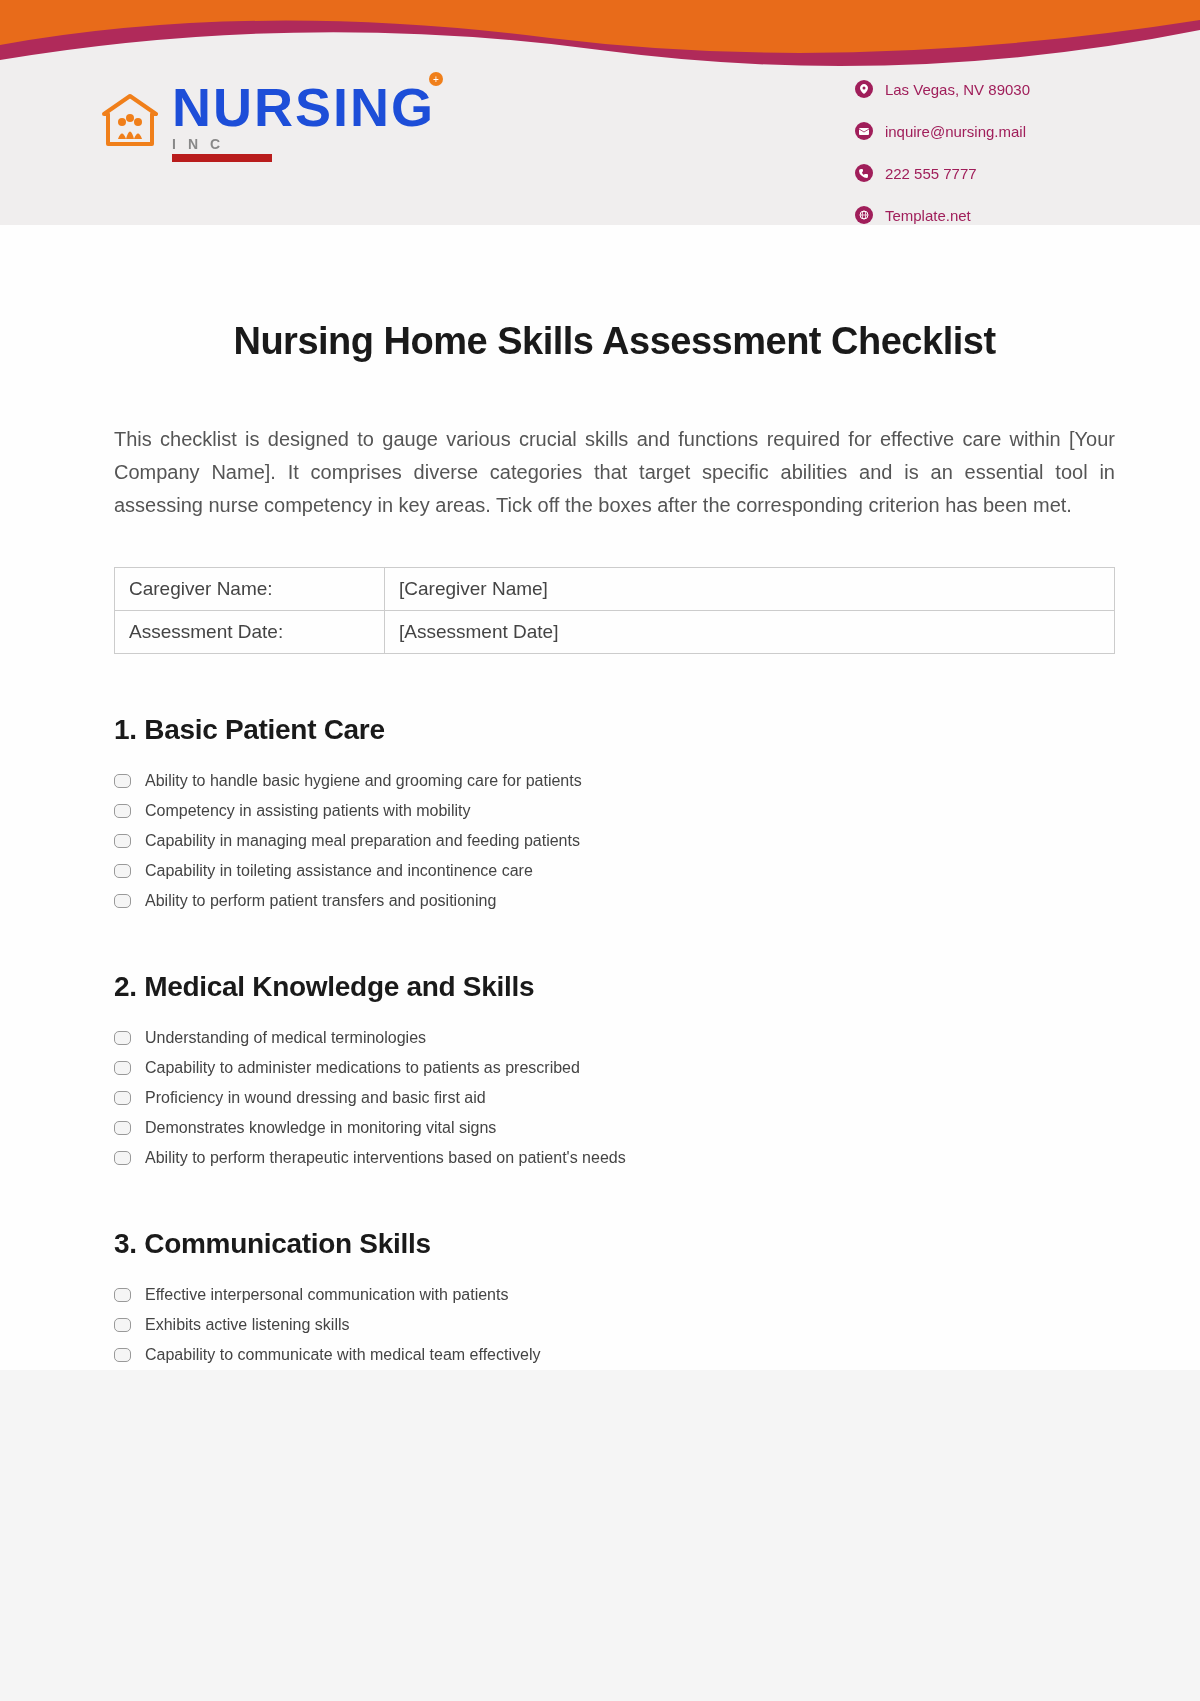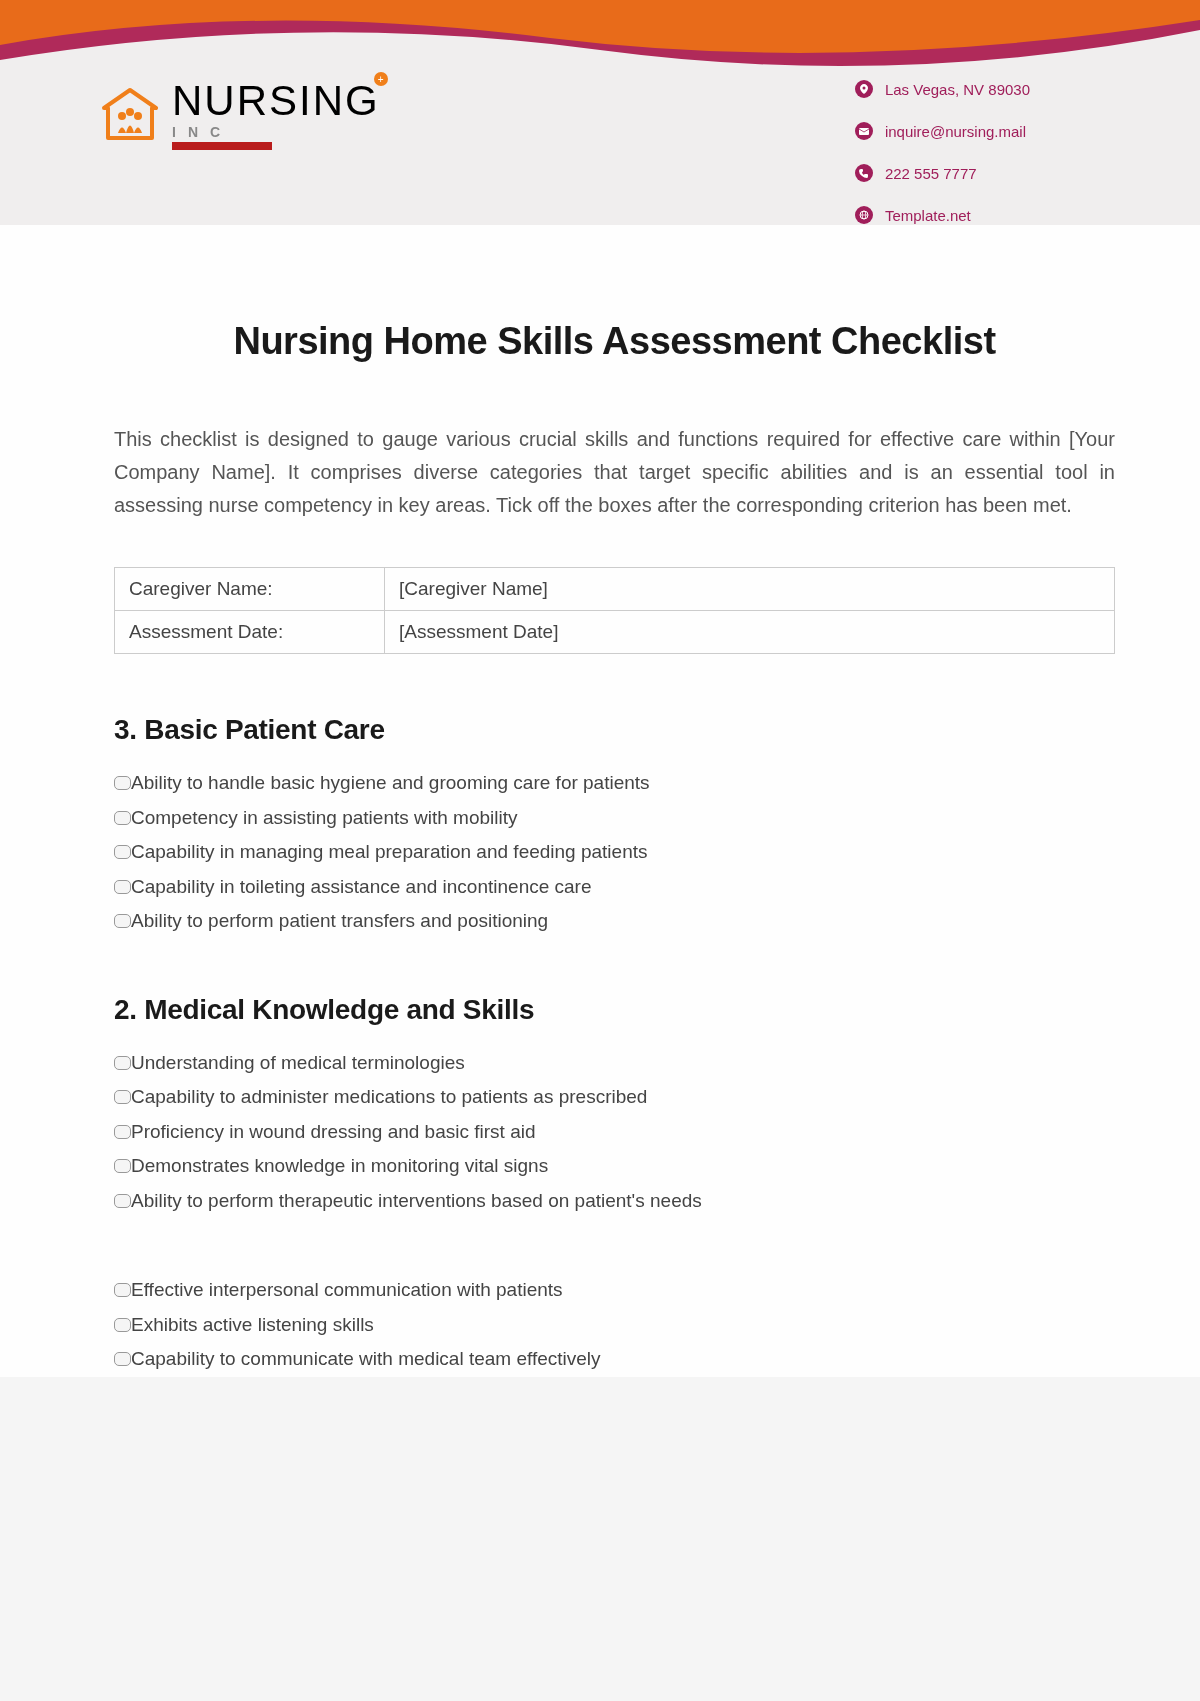--- a/index.html
+++ b/index.html
@@ -29,23 +29,23 @@
     }
     .logo-icon {
       width: 60px;
       height: 55px;
     }
     .logo-text {
       display: flex;
       flex-direction: column;
     }
     .logo-main {
-      font-size: 42px;
-      font-weight: 400;
-      color: #000000;
+      font-size: 54px;
+      font-weight: 700;
+      color: #1d4ed8;
       letter-spacing: 2px;
       line-height: 1;
       font-family: Arial, sans-serif;
     }
     .logo-sub {
       font-size: 14px;
       font-weight: 600;
       color: #888;
       letter-spacing: 12px;
       border-bottom: 8px solid #b91c1c;
@@ -138,21 +138,22 @@
       margin-bottom: 20px;
       letter-spacing: -0.3px;
     }
     .checklist {
       list-style: none;
       margin-bottom: 55px;
     }
     .checklist li {
       display: flex;
       align-items: center;
-      font-size: 19px;
+      gap: 14px;
+      font-size: 16px;
       color: #444;
       padding: 3px 0;
       line-height: 1.5;
     }
     .checkbox {
       width: 17px;
       height: 14px;
       border: 1.5px solid #999;
       border-radius: 5px;
       background: #f5f5f5;
@@ -236,21 +237,21 @@
       <td>[Caregiver Name]</td>
     </tr>
     <tr>
       <td>Assessment Date:</td>
       <td>[Assessment Date]</td>
     </tr>
   </tbody>
     </table>
 
   <div id="sections-container">
-      <h2 class="section-heading">3. Basic Patient Care</h2>
+      <h2 class="section-heading">1. Basic Patient Care</h2>
       <ul class="checklist">
         <li>
           <span class="checkbox"></span>
           <span>Ability to handle basic hygiene and grooming care for patients</span>
         </li>
         <li>
           <span class="checkbox"></span>
           <span>Competency in assisting patients with mobility</span>
         </li>
         <li>
@@ -282,20 +283,21 @@
         </li>
         <li>
           <span class="checkbox"></span>
           <span>Demonstrates knowledge in monitoring vital signs</span>
         </li>
         <li>
           <span class="checkbox"></span>
           <span>Ability to perform therapeutic interventions based on patient's needs</span>
         </li>
       </ul>
+      <h2 class="section-heading">3. Communication Skills</h2>
       <ul class="checklist">
         <li>
           <span class="checkbox"></span>
           <span>Effective interpersonal communication with patients</span>
         </li>
         <li>
           <span class="checkbox"></span>
           <span>Exhibits active listening skills</span>
         </li>
         <li>

